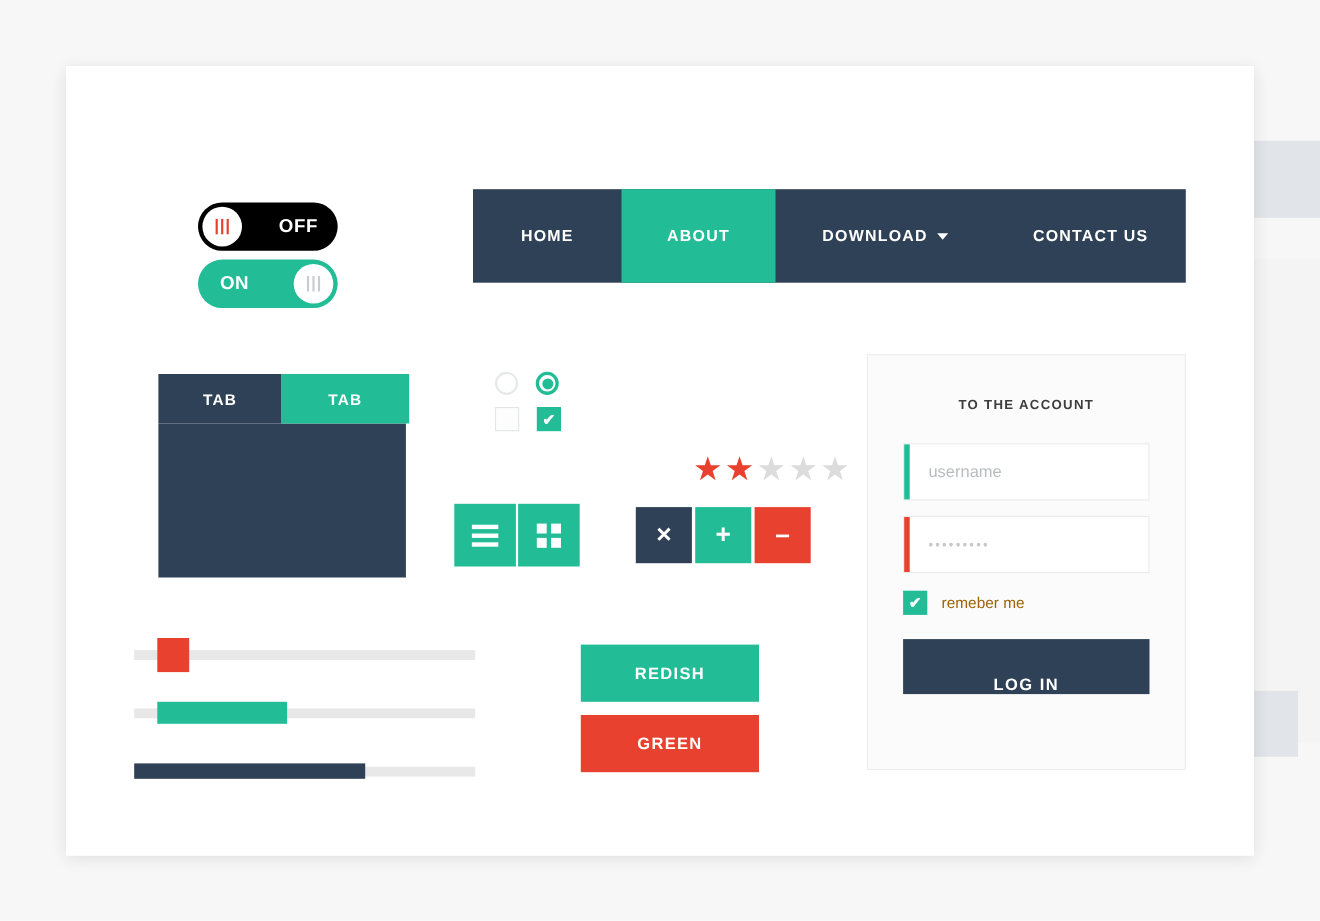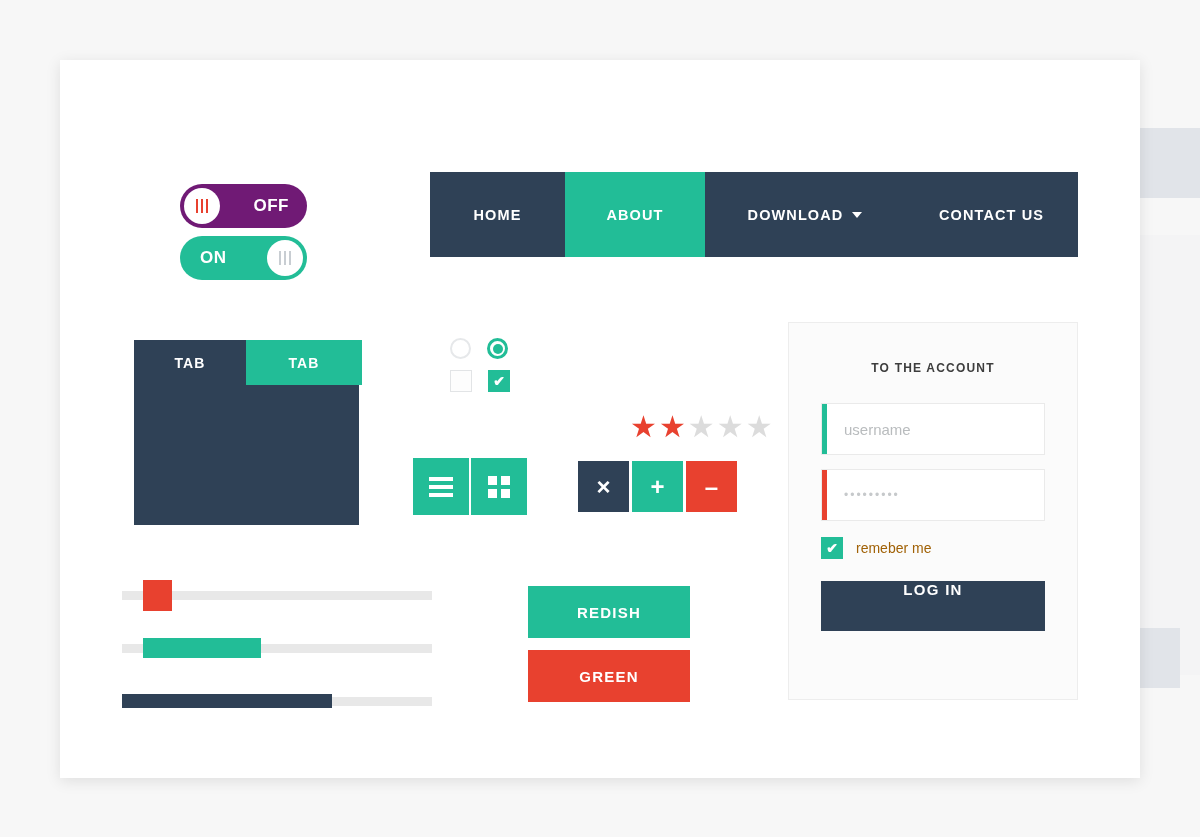--- a/index.html
+++ b/index.html
@@ -43,21 +43,21 @@
     border-radius: 22px;
     display: flex;
     align-items: center;
     color: #ffffff;
     font-size: 17px;
     font-weight: bold;
     letter-spacing: .5px;
   }
   #toggle-off {
     left: 120px; top: 124px; width: 127px;
-    background: #701a75;
+    background: #000000;
     justify-content: flex-end;
     padding-right: 18px;
     box-sizing: border-box;
   }
   #toggle-on {
     left: 120px; top: 176px; width: 127px;
     background: #22bd97;
     justify-content: flex-start;
     padding-left: 20px;
     box-sizing: border-box;
@@ -108,21 +108,21 @@
   #nav-item-download { width: 200px; gap: 9px; }
   #nav-item-contact  { width: 173px; }
   .caret {
     width: 0; height: 0;
     border-left: 5px solid transparent;
     border-right: 5px solid transparent;
     border-top: 6px solid #ffffff;
   }
 
   
-  #tabs-widget { position: absolute; left: 74px; top: 280px; width: 241px; }
+  #tabs-widget { position: absolute; left: 84px; top: 280px; width: 241px; }
   #tabs-row { display: flex; height: 45px; position: relative; }
   .tab {
     display: flex;
     align-items: center;
     justify-content: center;
     color: #ffffff;
     font-size: 14px;
     font-weight: bold;
     letter-spacing: 1.1px;
     width: 112px;
@@ -279,21 +279,21 @@
   .field-text { color: #b9bcbe; font-size: 15px; }
   #password-value { letter-spacing: 2px; font-size: 12px; color: #c6c9cb; }
   #remember-row {
     display: flex; align-items: center; gap: 13px;
     margin-top: 16px; margin-bottom: 22px;
   }
   #remember-label { color: #a16207; font-size: 14px; }
   #login-button {
     height: 50px;
     background: #2f4156;
-    display: flex; align-items: flex-start; justify-content: center;
+    display: flex; align-items: flex-end; justify-content: center;
     color: #ffffff;
     font-size: 15px;
     font-weight: bold;
     letter-spacing: 1.3px;
   }
 
   
 </style>
 </head>
 <body>

